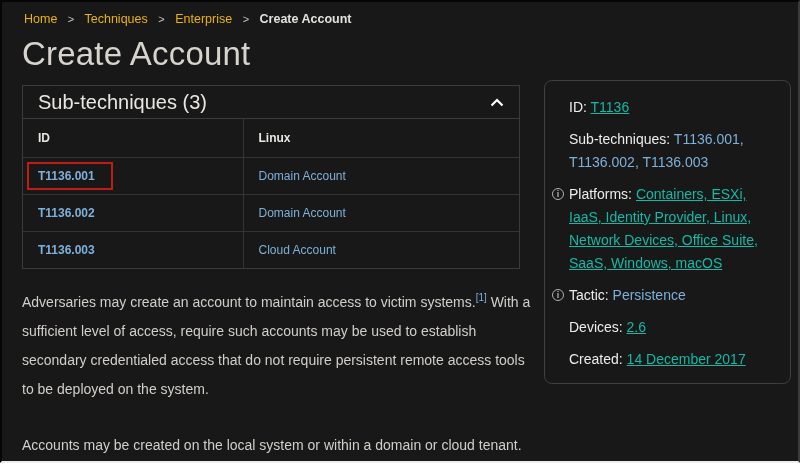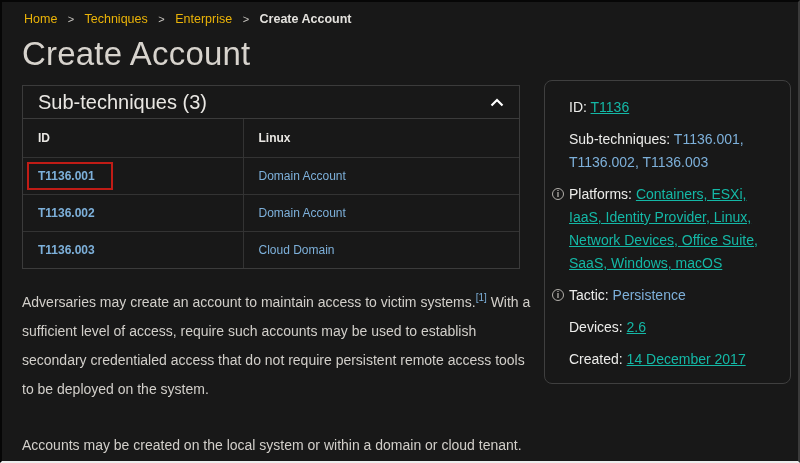--- a/index.html
+++ b/index.html
@@ -130,21 +130,21 @@
               <a href="#">T1136.001</a>
             </td>
             <td><a href="#">Domain Account</a></td>
           </tr>
           <tr>
             <td class="id-cell"><a href="#">T1136.002</a></td>
             <td><a href="#">Domain Account</a></td>
           </tr>
           <tr>
             <td class="id-cell"><a href="#">T1136.003</a></td>
-            <td><a href="#">Cloud Domain</a></td>
+            <td><a href="#">Cloud Account</a></td>
           </tr>
         </tbody>
       </table>
     </div>
 
     <div class="description">
       <p><span>Adversaries may create an account to maintain access to victim systems.</span><sup><a href="#">[1]</a></sup><span> With a sufficient level of access, require such accounts may be used to establish secondary credentialed access that do not require persistent remote access tools to be deployed on the system.</span></p>
       <p>Accounts may be created on the local system or within a domain or cloud tenant. In cloud environments, adversaries may create accounts that only have access to specific services, which can reduce the chance of detection.</p>
     </div>
 

